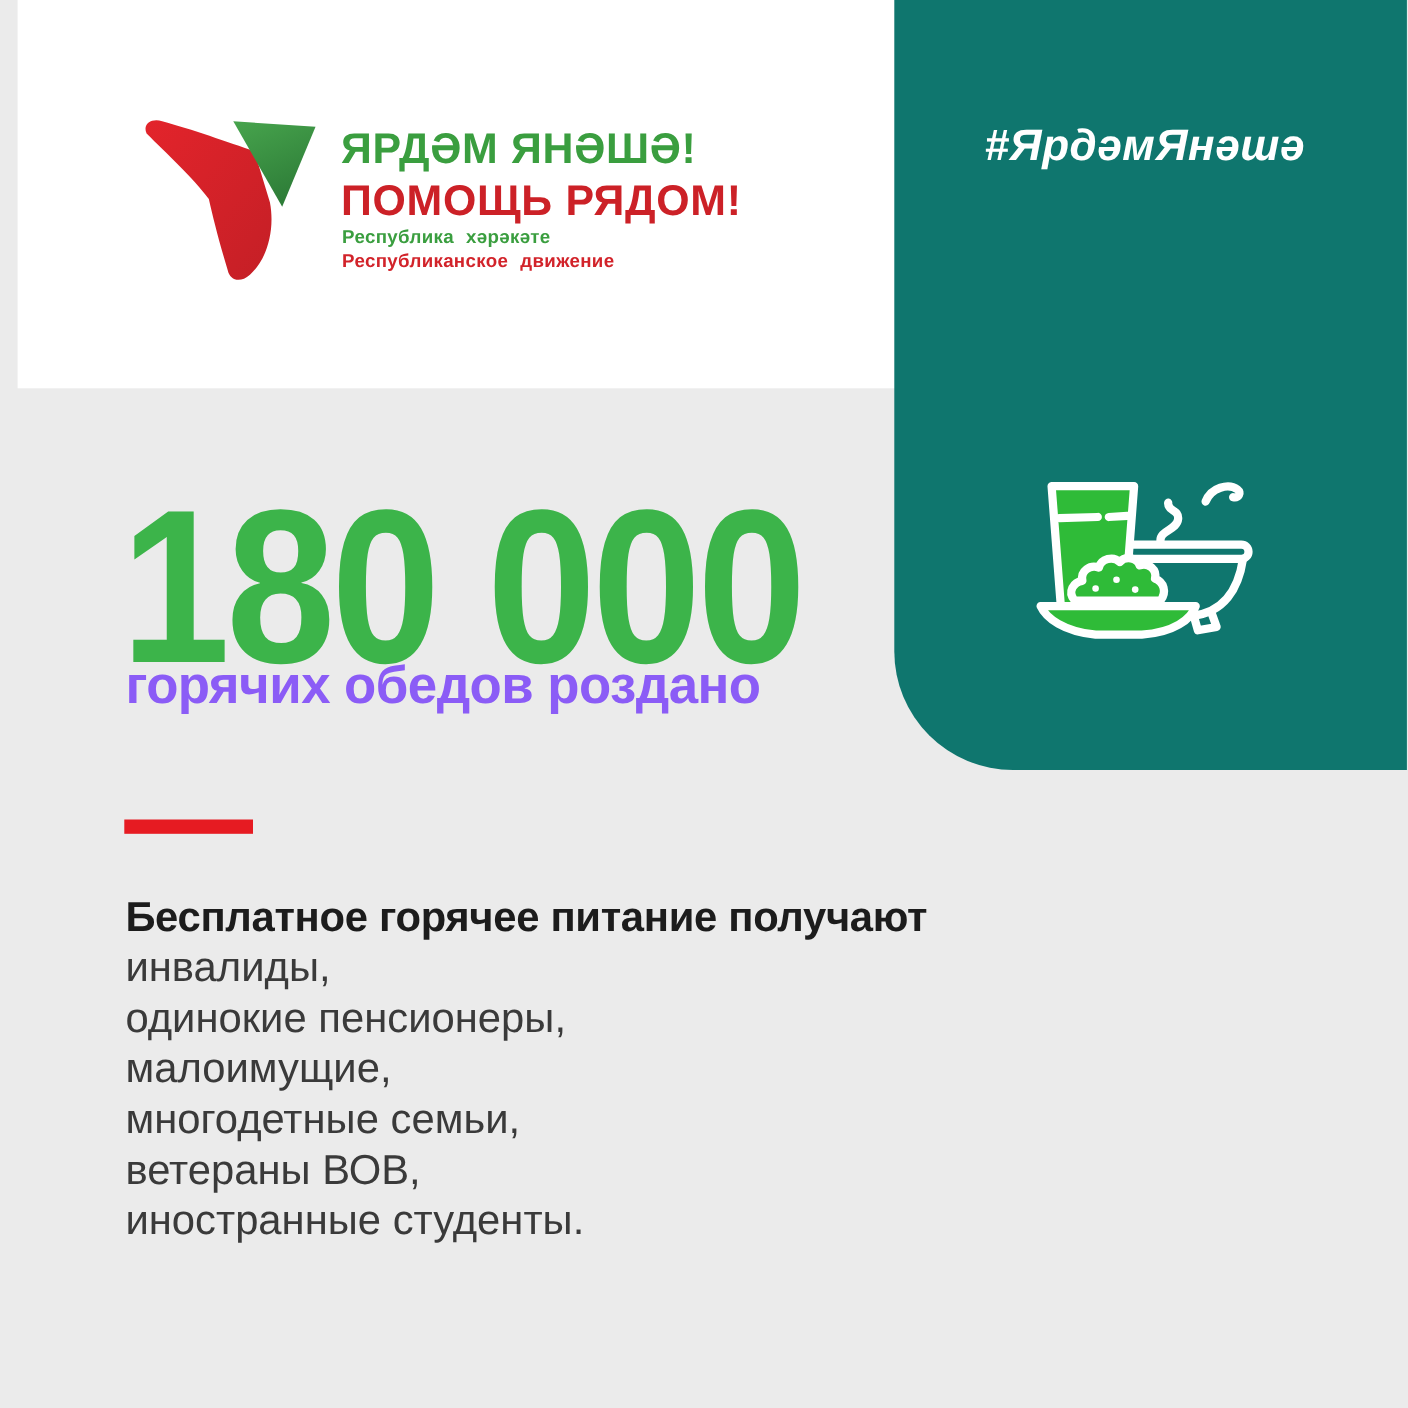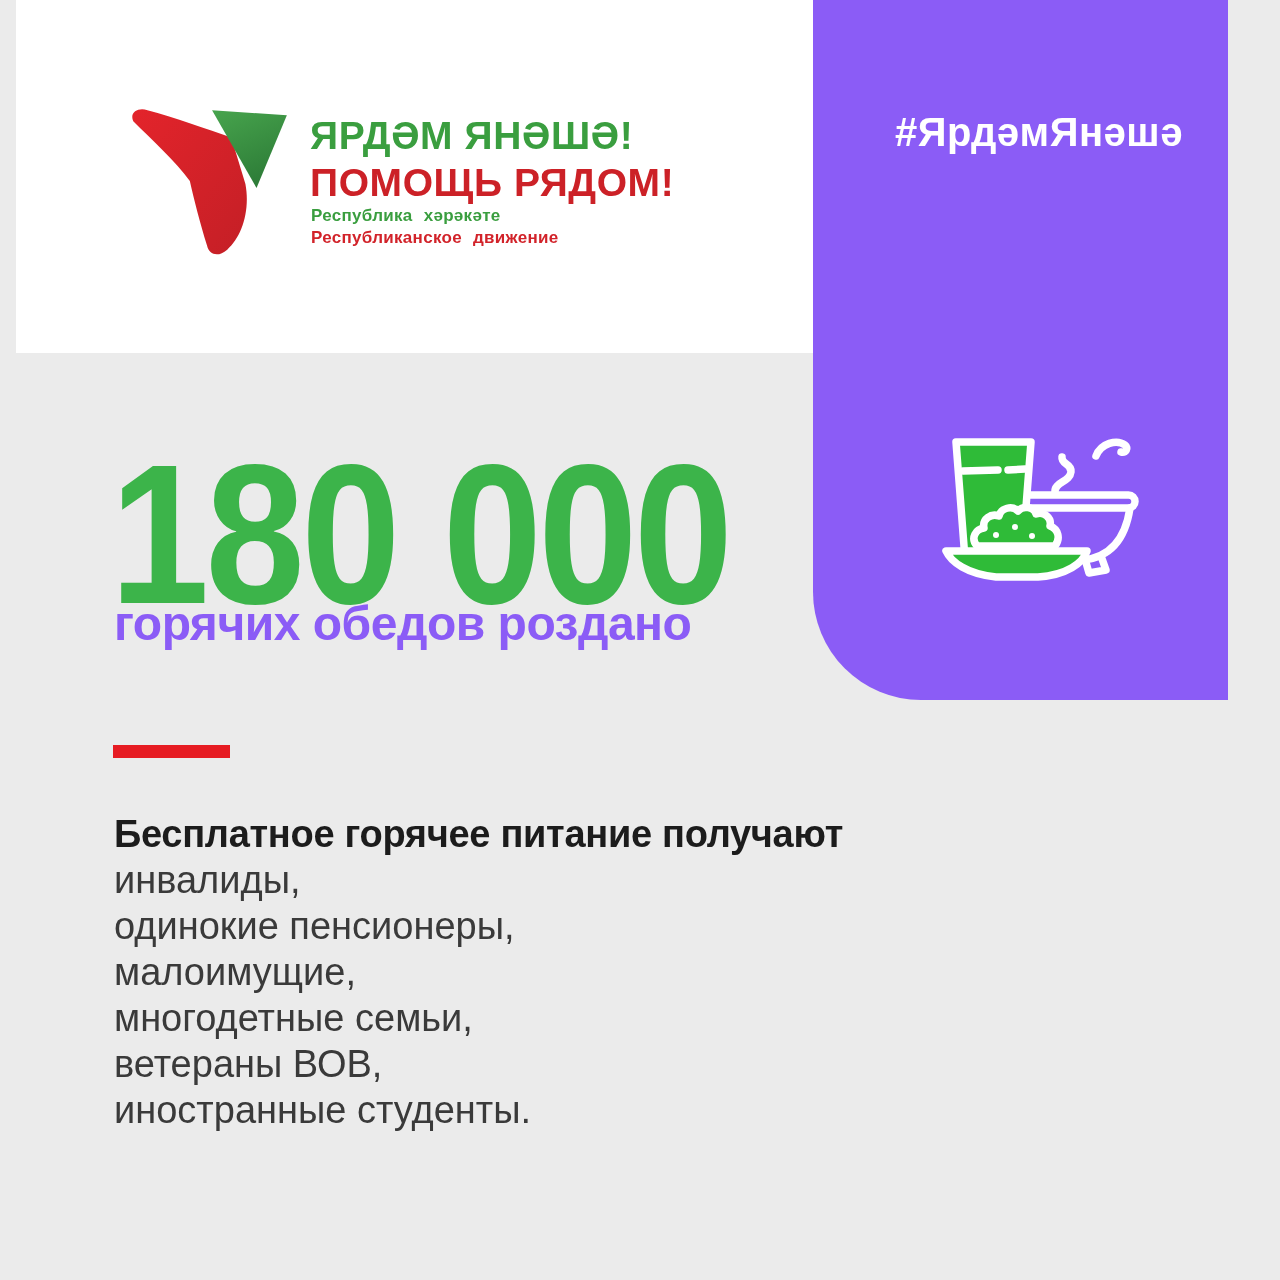--- a/index.html
+++ b/index.html
@@ -6,22 +6,22 @@
   .poster{
     position:relative;width:1280px;height:1280px;overflow:hidden;
     background:#ebebeb;
     font-family:"Liberation Sans",sans-serif;
     -webkit-font-smoothing:antialiased;
   }
   .white-card{
     position:absolute;left:16px;top:0;width:813px;height:353px;background:#ffffff;
   }
   .green-panel{
-    position:absolute;left:813px;top:0;width:415px;height:700px;
-    background:#8b5cf6;border-bottom-left-radius:108px;
+    position:absolute;left:813px;top:0;width:466px;height:700px;
+    background:#0f766e;border-bottom-left-radius:108px;font-style:italic;
   }
   
   .logo-mark{position:absolute;left:93px;top:90px;width:192px;height:192px;}
   .logo-text{position:absolute;left:294px;top:112px;line-height:47px;white-space:nowrap;}
   .logo-title{font-size:39px;font-weight:800;letter-spacing:0.6px;}
   .logo-title.green{color:#3a9e3f;}
   .logo-title.red{color:#cc2127;}
   .logo-sub{position:absolute;left:295px;top:205px;line-height:22px;white-space:nowrap;}
   .logo-sub-line{font-size:17px;font-weight:700;letter-spacing:0.3px;word-spacing:6px;}
   .logo-sub-line.green{color:#3a9e3f;}

